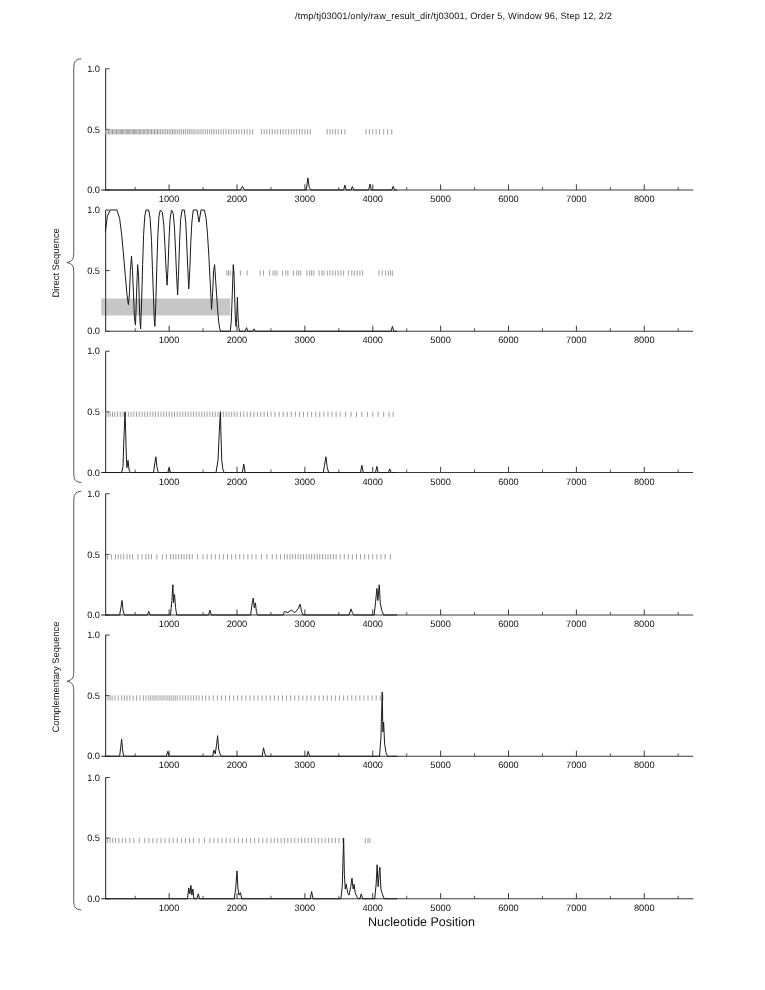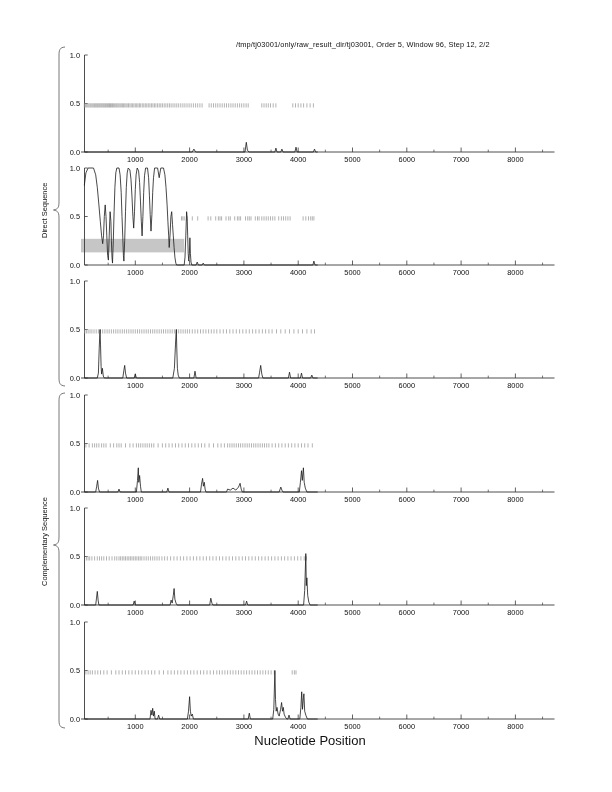--- a/index.html
+++ b/index.html
@@ -1,19 +1,19 @@
 <!DOCTYPE html>
 <html><head>
 <meta charset="utf-8">
 <style>
   html,body{margin:0;padding:0;background:#ffffff;}
   body{width:612px;height:792px;position:relative;font-family:"Liberation Sans",sans-serif;color:#111;overflow:hidden;}
   .abs{position:absolute;}
-  .title{left:236px;top:40px;font-size:7.4px;letter-spacing:0.12px;white-space:nowrap;}
-  .xlabel{left:240px;top:733px;width:140px;text-align:center;font-size:13px;}
+  .title{left:236px;top:8px;font-size:7.4px;letter-spacing:0.12px;white-space:nowrap;}
+  .xlabel{left:240px;top:733px;width:140px;text-align:right;font-size:10px;}
   .grouplabel{font-size:7.5px;white-space:nowrap;transform-origin:0 0;transform:rotate(-90deg);}
   #glabel0{left:40px;top:238px;}
   #glabel1{left:40px;top:586px;}
   svg{position:absolute;left:0;top:0;}
 </style>
 </head>
 <body>
 
 <div class="abs title">/tmp/tj03001/only/raw_result_dir/tj03001, Order 5, Window 96, Step 12, 2/2</div>
 <div class="abs grouplabel" id="glabel0">Direct Sequence</div>

